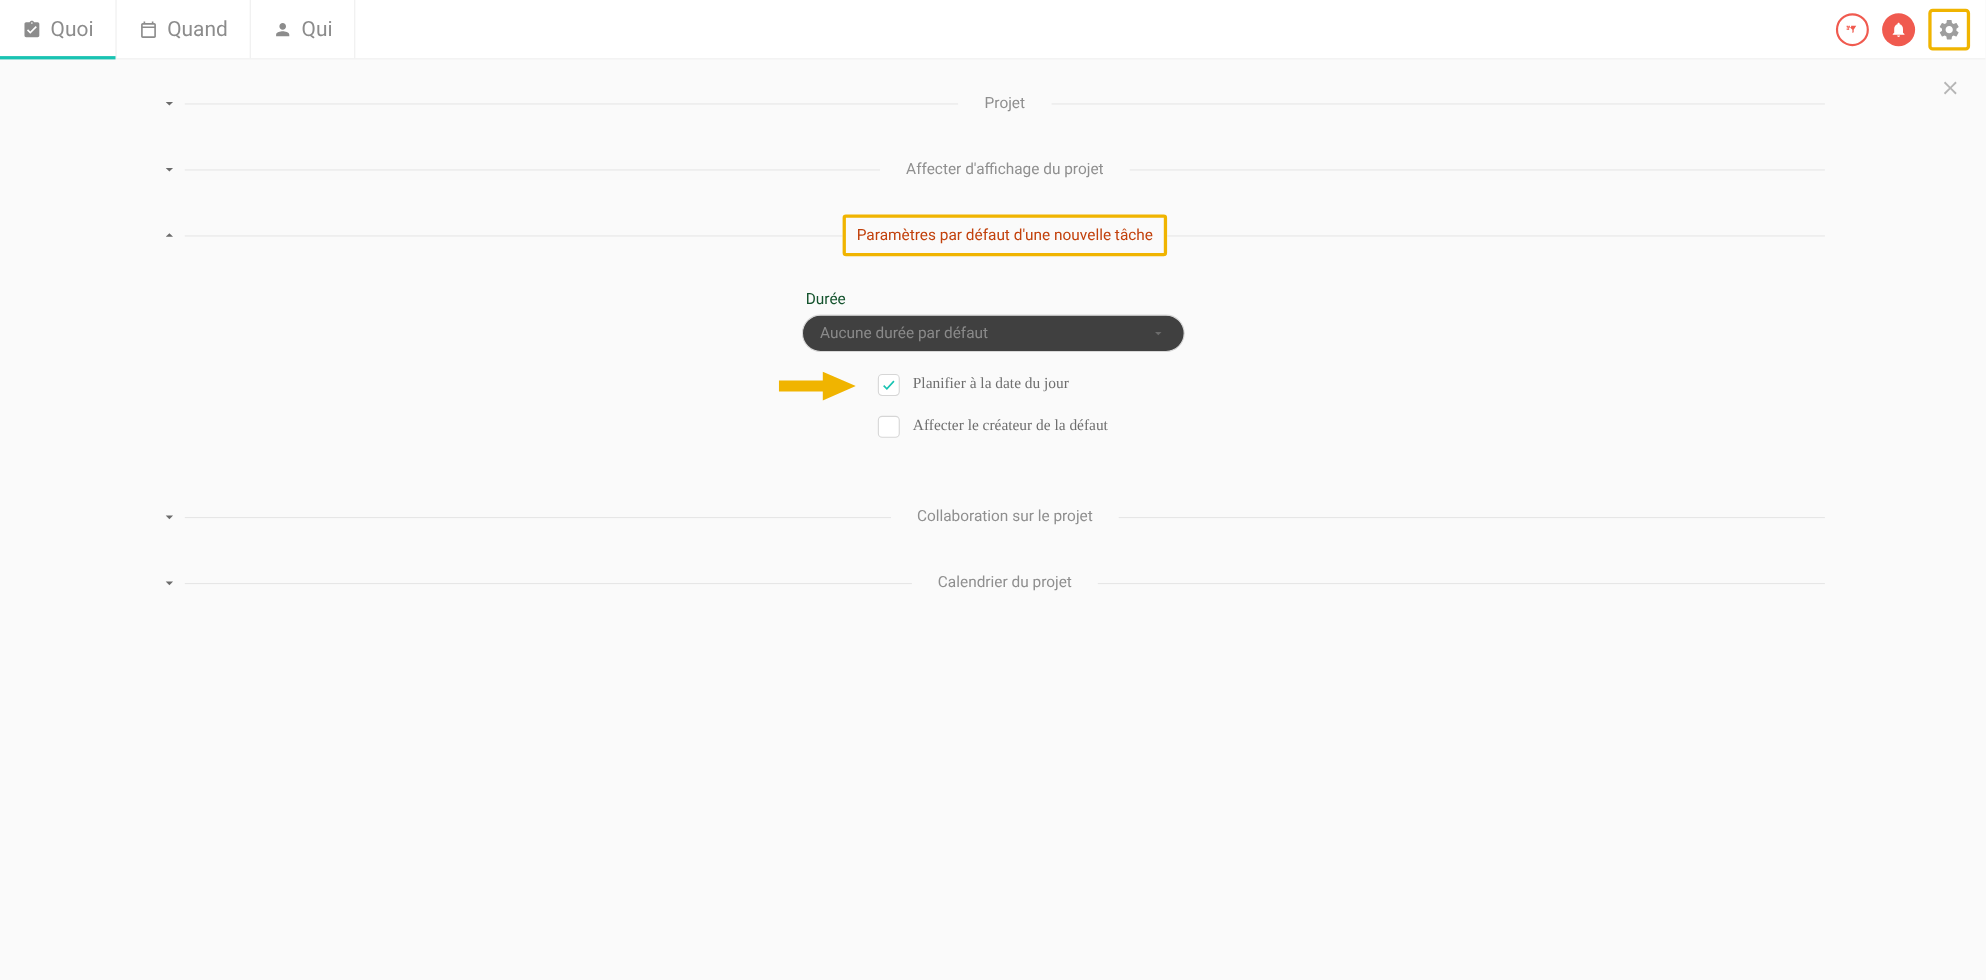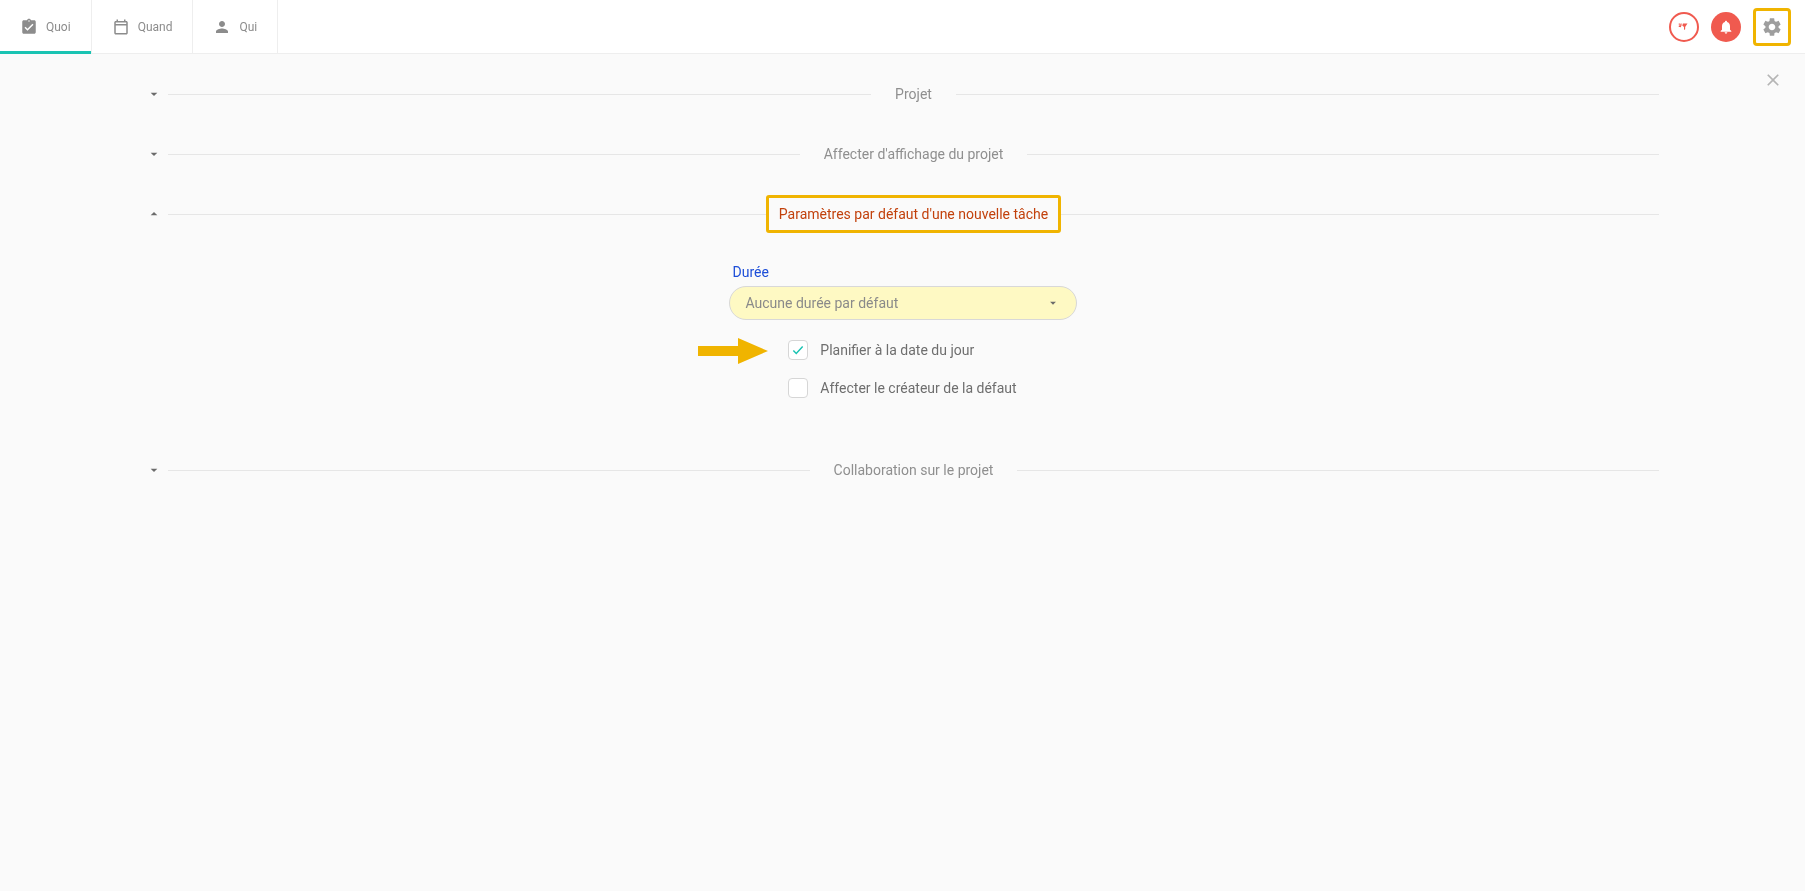--- a/index.html
+++ b/index.html
@@ -26,21 +26,21 @@
       display: flex;
       align-items: stretch;
       height: 100%;
     }
     .tab {
       display: flex;
       align-items: center;
       gap: 8px;
       padding: 0 20px;
       color: #8c8c8c;
-      font-size: 12px;
+      font-size: 19px;
       cursor: pointer;
       border-right: 1px solid #eee;
       position: relative;
     }
     .tab.active {
       color: #8c8c8c;
     }
     .tab.active::after {
       content: "";
       position: absolute;
@@ -169,30 +169,30 @@
       margin: 0 auto;
       text-align: center;
     }
     .field-block {
       display: inline-block;
       text-align: left;
       margin-top: 12px;
     }
     .field-label {
       font-size: 14px;
-      color: #1d4ed8;
+      color: #14532d;
       margin-bottom: 6px;
       padding-left: 4px;
     }
     .select {
       width: 348px;
       height: 34px;
       border: 1px solid #d8d8d8;
       border-radius: 18px;
-      background: #fef9c3;
+      background: #404040;
       display: flex;
       align-items: center;
       justify-content: space-between;
       padding: 0 16px;
       color: #8a8a8a;
       font-size: 14px;
       cursor: pointer;
     }
     .select svg {
       width: 14px;
@@ -205,20 +205,21 @@
       margin-top: 20px;
       position: relative;
     }
     .check-row {
       display: flex;
       align-items: center;
       gap: 12px;
       margin-bottom: 18px;
       font-size: 14px;
       color: #6e6e6e;
+      font-family: Liberation Serif, serif;
     }
     .checkbox {
       width: 20px;
       height: 20px;
       border: 1px solid #d6d6d6;
       border-radius: 4px;
       background: #fff;
       display: flex;
       align-items: center;
       justify-content: center;
@@ -367,13 +368,23 @@
     <div class="chevron-col">
       <svg viewBox="0 0 24 24">
           <path d="M7 10l5 5 5-5z"></path>
         </svg>
     </div>
     <div class="line-left"></div>
     <div class="section-title">Collaboration sur le projet</div>
     <div class="line-right"></div>
   </div>
 
+  <div class="section-row">
+    <div class="chevron-col">
+      <svg viewBox="0 0 24 24">
+          <path d="M7 10l5 5 5-5z"></path>
+        </svg>
+    </div>
+    <div class="line-left"></div>
+    <div class="section-title">Calendrier du projet</div>
+    <div class="line-right"></div>
+  </div>
 </div>
 
 </body></html>

